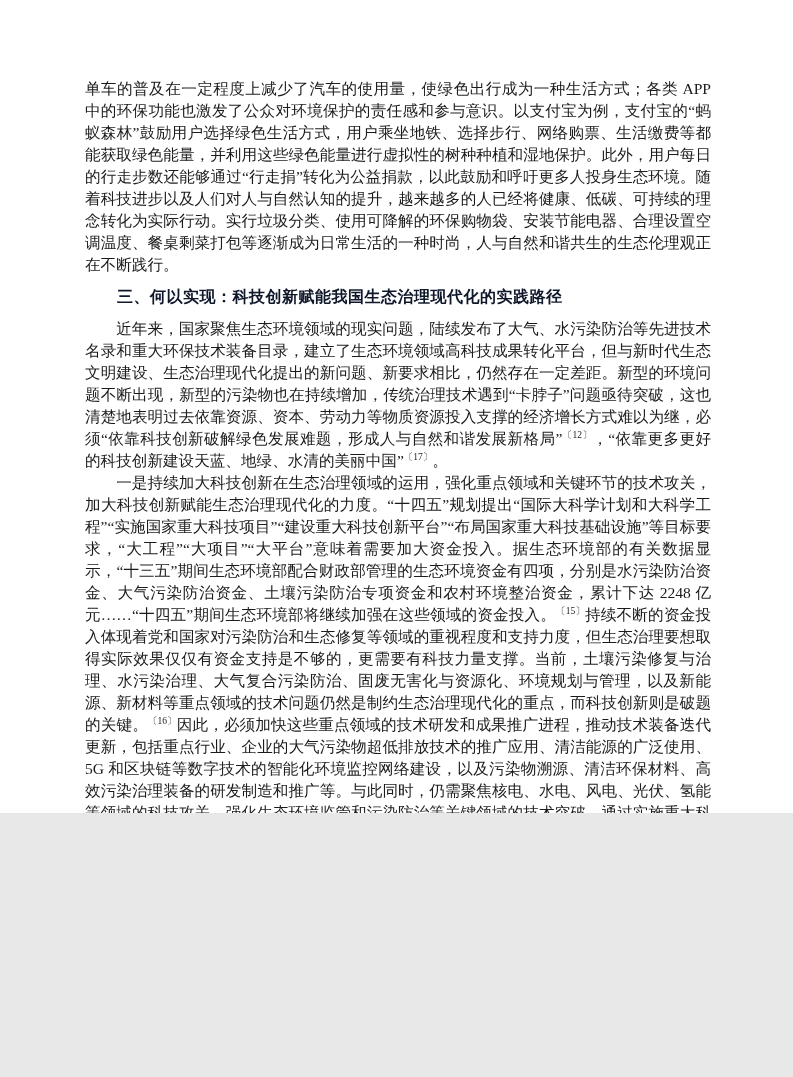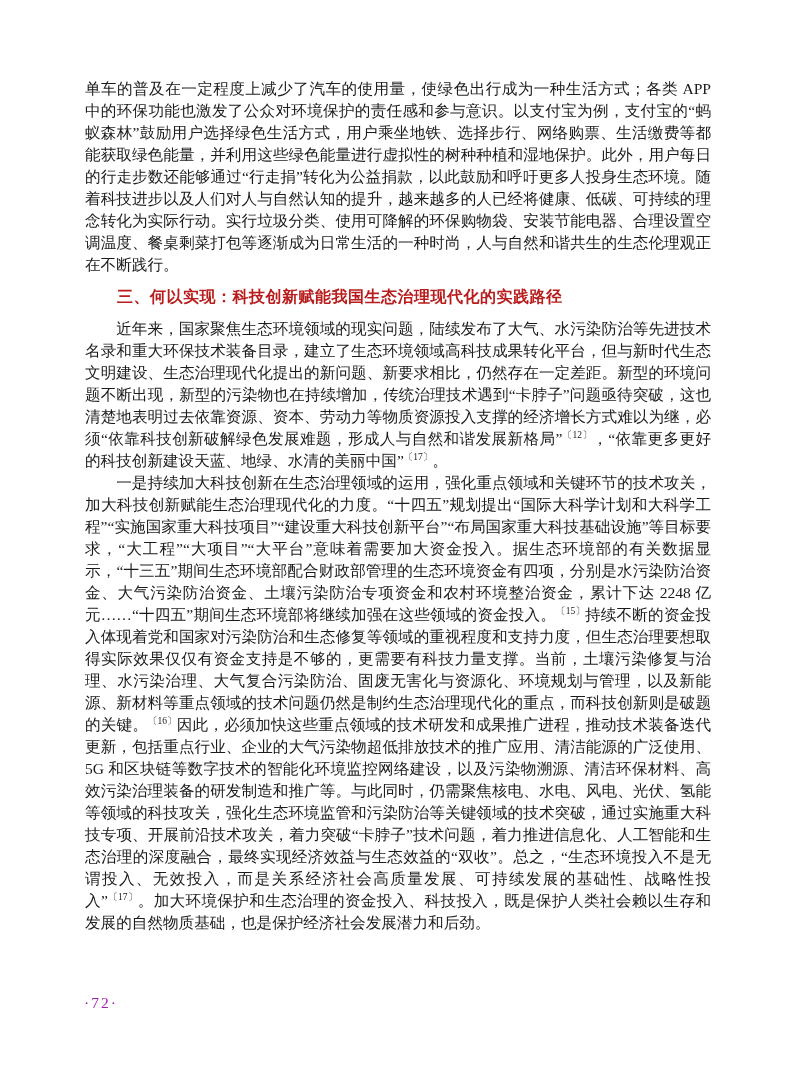--- a/index.html
+++ b/index.html
@@ -3,21 +3,21 @@
 <meta charset="utf-8">
 <style>
   html, body {
     margin: 0;
     padding: 0;
     background: #e8e8e8;
   }
   .page {
     position: relative;
     width: 793px;
-    height: 1077px;
+    height: 813px;
     margin: 0 auto;
     background: #ffffff;
     overflow: hidden;
     color: #1b1b1b;
   }
   .text-block {
     position: absolute;
     left: 85px;
     top: 78px;
     width: 626px;
@@ -31,21 +31,21 @@
     margin: 0;
     padding: 0;
   }
   .text-block p.indent {
     text-indent: 2em;
   }
   .text-block h3.heading {
     font-family: "Liberation Sans", "DejaVu Sans", sans-serif;
     font-size: 16px;
     font-weight: 700;
-    color: #b91c1c;
+    color: #0f172a;
     margin: 10px 0 10px 0;
     text-indent: 2em;
     line-height: 22px;
     letter-spacing: 0.5px;
   }
   sup.fnref {
     font-size: 9.5px;
     line-height: 0;
     vertical-align: super;
     letter-spacing: 0;

